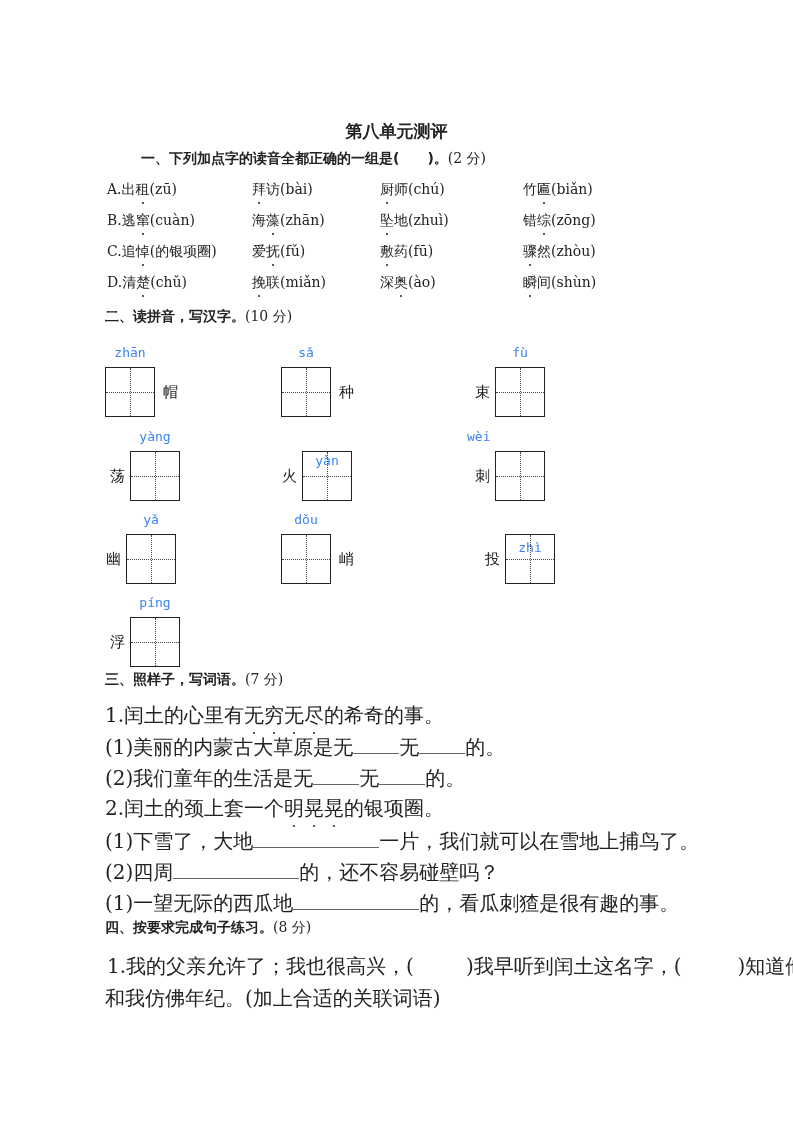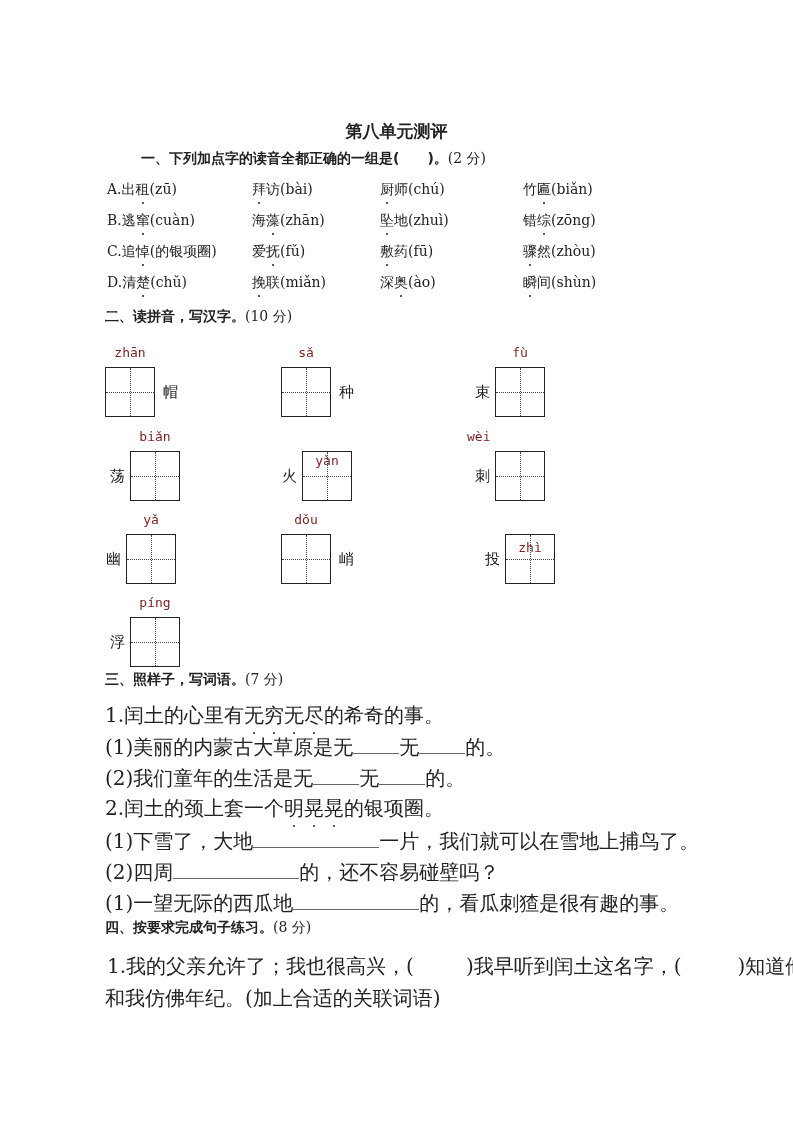--- a/index.html
+++ b/index.html
@@ -8,21 +8,21 @@
     .abs { position: absolute; white-space: nowrap; }
     .title { left: 0; width: 793px; top: 120px; text-align: center; font-size: 17px; font-weight: bold;
              font-family: Liberation Sans, sans-serif; }
     .sec { font-size: 14px; font-weight: bold; font-family: "DejaVu Sans", "Liberation Sans", sans-serif; }
     .sec .pts { font-weight: normal; font-family: "DejaVu Serif", serif; }
     .txt { font-size: 20px; }
     .opt { font-size: 14px; }
     .dot { position: relative; display: inline-block; }
     .dot::after { content: ""; position: absolute; left: 50%; bottom: -5px; width: 2px; height: 2px;
                   margin-left: -1px; background: #222; border-radius: 50%; }
-    .py { font-size: 13px; font-family: "DejaVu Sans Mono", "Liberation Mono", monospace; color: #7f1d1d; }
+    .py { font-size: 13px; font-family: "DejaVu Sans Mono", "Liberation Mono", monospace; color: #3b82f6; }
     .box { position: absolute; width: 50px; height: 50px; border: 1.5px solid #222; box-sizing: border-box; }
     .box::before { content: ""; position: absolute; left: 0; right: 0; top: 50%; border-top: 1px dotted #444; }
     .box::after { content: ""; position: absolute; top: 0; bottom: 0; left: 50%; border-left: 1px dotted #444; }
     .ch { font-size: 15px; }
     .blank { display: inline-block; border-bottom: 1px solid #666; vertical-align: baseline; height: 14px; }
   </style>
 </head>
 <body>
 
 <div class="abs title">第八单元测评</div>
@@ -57,21 +57,21 @@
 <div id="s2-grid">
     <div class="abs py" style="left: 105px; width: 50px; text-align: center; top: 345px;">zhān</div>
     <div class="box" style="left: 105px; top: 367px;"></div>
     <div class="abs ch" style="top: 383px; left: 163px;">帽</div>
     <div class="abs py" style="left: 281px; width: 50px; text-align: center; top: 345px;">sǎ</div>
     <div class="box" style="left: 281px; top: 367px;"></div>
     <div class="abs ch" style="top: 383px; left: 339px;">种</div>
     <div class="abs py" style="left: 495px; width: 50px; text-align: center; top: 345px;">fù</div>
     <div class="box" style="left: 495px; top: 367px;"></div>
     <div class="abs ch" style="top: 383px; left: 475px;">束</div>
-    <div class="abs py" style="left: 130px; width: 50px; text-align: center; top: 429px;">biǎn</div>
+    <div class="abs py" style="left: 130px; width: 50px; text-align: center; top: 429px;">yàng</div>
     <div class="box" style="left: 130px; top: 451px;"></div>
     <div class="abs ch" style="top: 467px; left: 110px;">荡</div>
     <div class="abs py" style="left: 302px; width: 50px; text-align: center; top: 429px; margin-top: 24px;">yàn</div>
     <div class="box" style="left: 302px; top: 451px;"></div>
     <div class="abs ch" style="top: 467px; left: 282px;">火</div>
     <div class="abs py" style="left: 467px; width: 50px; top: 429px;">wèi</div>
     <div class="box" style="left: 495px; top: 451px;"></div>
     <div class="abs ch" style="top: 467px; left: 475px;">刺</div>
     <div class="abs py" style="left: 126px; width: 50px; text-align: center; top: 512px;">yǎ</div>
     <div class="box" style="left: 126px; top: 534px;"></div>

